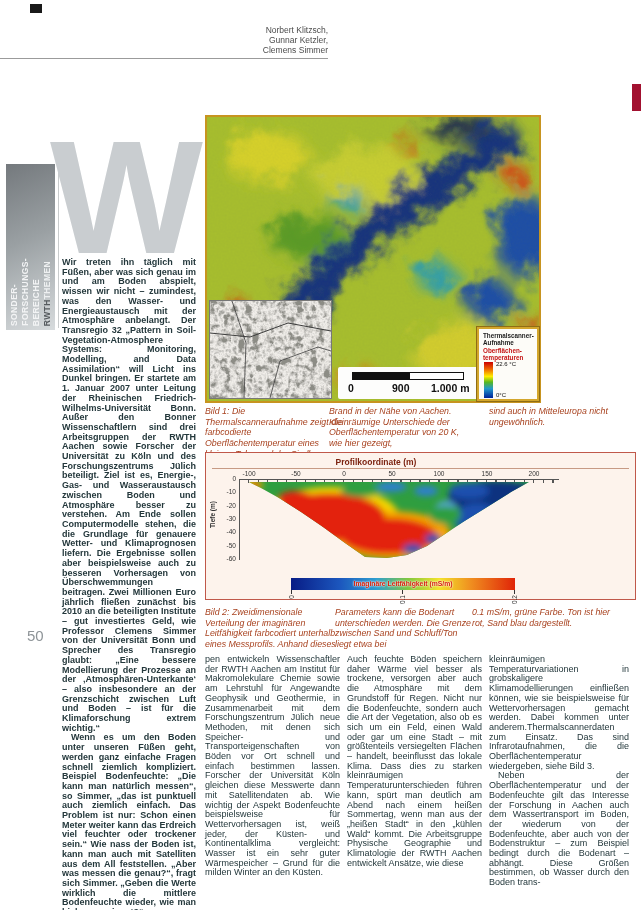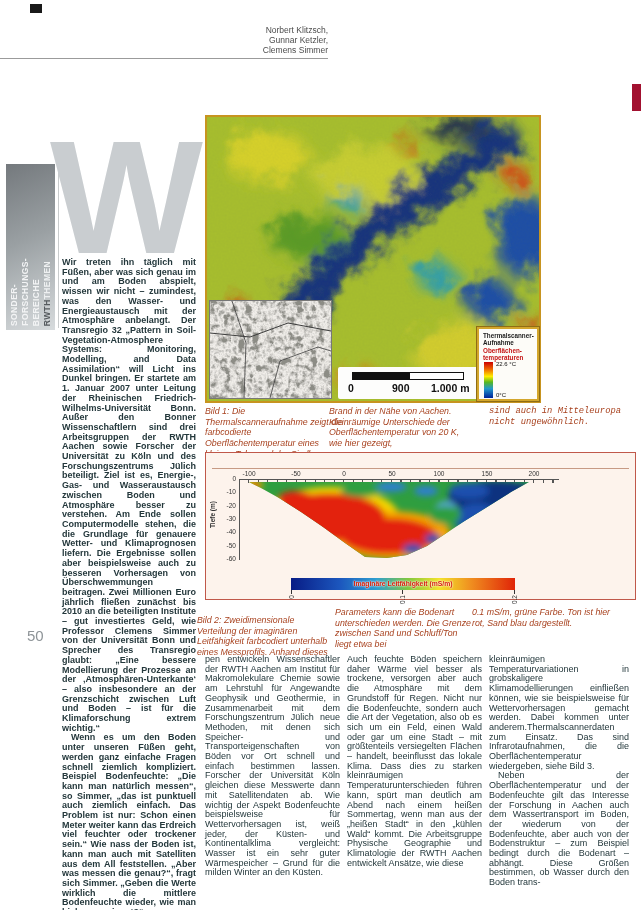--- a/index.html
+++ b/index.html
@@ -27,22 +27,22 @@
   .lead{font-weight:bold;}
   .col1{left:62px;top:258px;width:134px;z-index:2;}
   .col2{left:205px;top:655px;width:135px;}
   .col3{left:347px;top:655px;width:135px;}
   .col4{left:489px;top:655px;width:140px;}
   .pagenum{left:27px;top:627px;font-size:15px;color:#8e9498;}
   
   .cap{font-size:8.8px;line-height:10.7px;font-style:italic;color:#a8421f;}
   .cap1a{left:205px;top:406px;width:138px;}
   .cap1b{left:329px;top:406px;width:138px;}
-  .cap1c{left:489px;top:406px;width:142px;font-family:Liberation Mono, monospace;}
-  .cap2a{left:197px;top:607px;width:138px;margin-top:8px;}
+  .cap1c{left:489px;top:406px;width:142px;}
+  .cap2a{left:205px;top:607px;width:138px;}
   .cap2b{left:335px;top:607px;width:138px;}
   .cap2c{left:472px;top:607px;width:142px;}
   
   .fig1{left:205px;top:115px;width:336px;height:288px;border:2px solid #c79420;box-sizing:border-box;z-index:1;background:#9fb22c;}
   .inset-map{left:2px;top:183px;width:123px;height:99px;border:1px solid #777;box-sizing:border-box;background:#ece9e2;overflow:hidden;}
   .scalebar{left:131px;top:250px;width:142px;height:32px;background:#fdfdfc;border-radius:2px;}
   .sb-black{position:absolute;left:14px;top:5px;width:57px;height:8px;background:#101010;}
   .sb-white{position:absolute;left:71px;top:5px;width:55px;height:8px;background:#fff;border:1.5px solid #101010;box-sizing:border-box;}
   .sb-lbl{position:absolute;top:15px;font-size:10.5px;font-weight:600;color:#101010;}
   .legend{left:270px;top:210px;width:62px;height:74px;background:#fdfcf8;border:2px solid #d3a62c;box-shadow:0 0 0 1px #8f6d14;box-sizing:border-box;padding:3px 0 0 4px;}
@@ -179,20 +179,21 @@
       <div class="lg-max">22.6 °C</div>
       <div class="lg-min">0°C</div>
     </div>
   </div>
 
   <div class="abs cap cap1a">Bild 1: Die Thermalscanneraufnahme zeigt die farbcodierte Oberflächentemperatur eines kleinen Tales und der Siedlung</div>
   <div class="abs cap cap1b">Brand in der Nähe von Aachen. Kleinräumige Unterschiede der Oberflächentemperatur von 20 K, wie hier gezeigt,</div>
   <div class="abs cap cap1c">sind auch in Mitteleuropa nicht ungewöhnlich.</div>
 
   <div class="abs fig2">
+    <div class="f2-title">Profilkoordinate (m)</div>
     <div class="f2-titlerule"></div>
     <span class="f2-xtick" style="left:43px;">-100</span>
     <span class="f2-xtick" style="left:90px;">-50</span>
     <span class="f2-xtick" style="left:138px;">0</span>
     <span class="f2-xtick" style="left:186px;">50</span>
     <span class="f2-xtick" style="left:233px;">100</span>
     <span class="f2-xtick" style="left:281px;">150</span>
     <span class="f2-xtick" style="left:328px;">200</span>
     <div class="f2-topaxis"></div>
     <div class="f2-topticks"></div>

